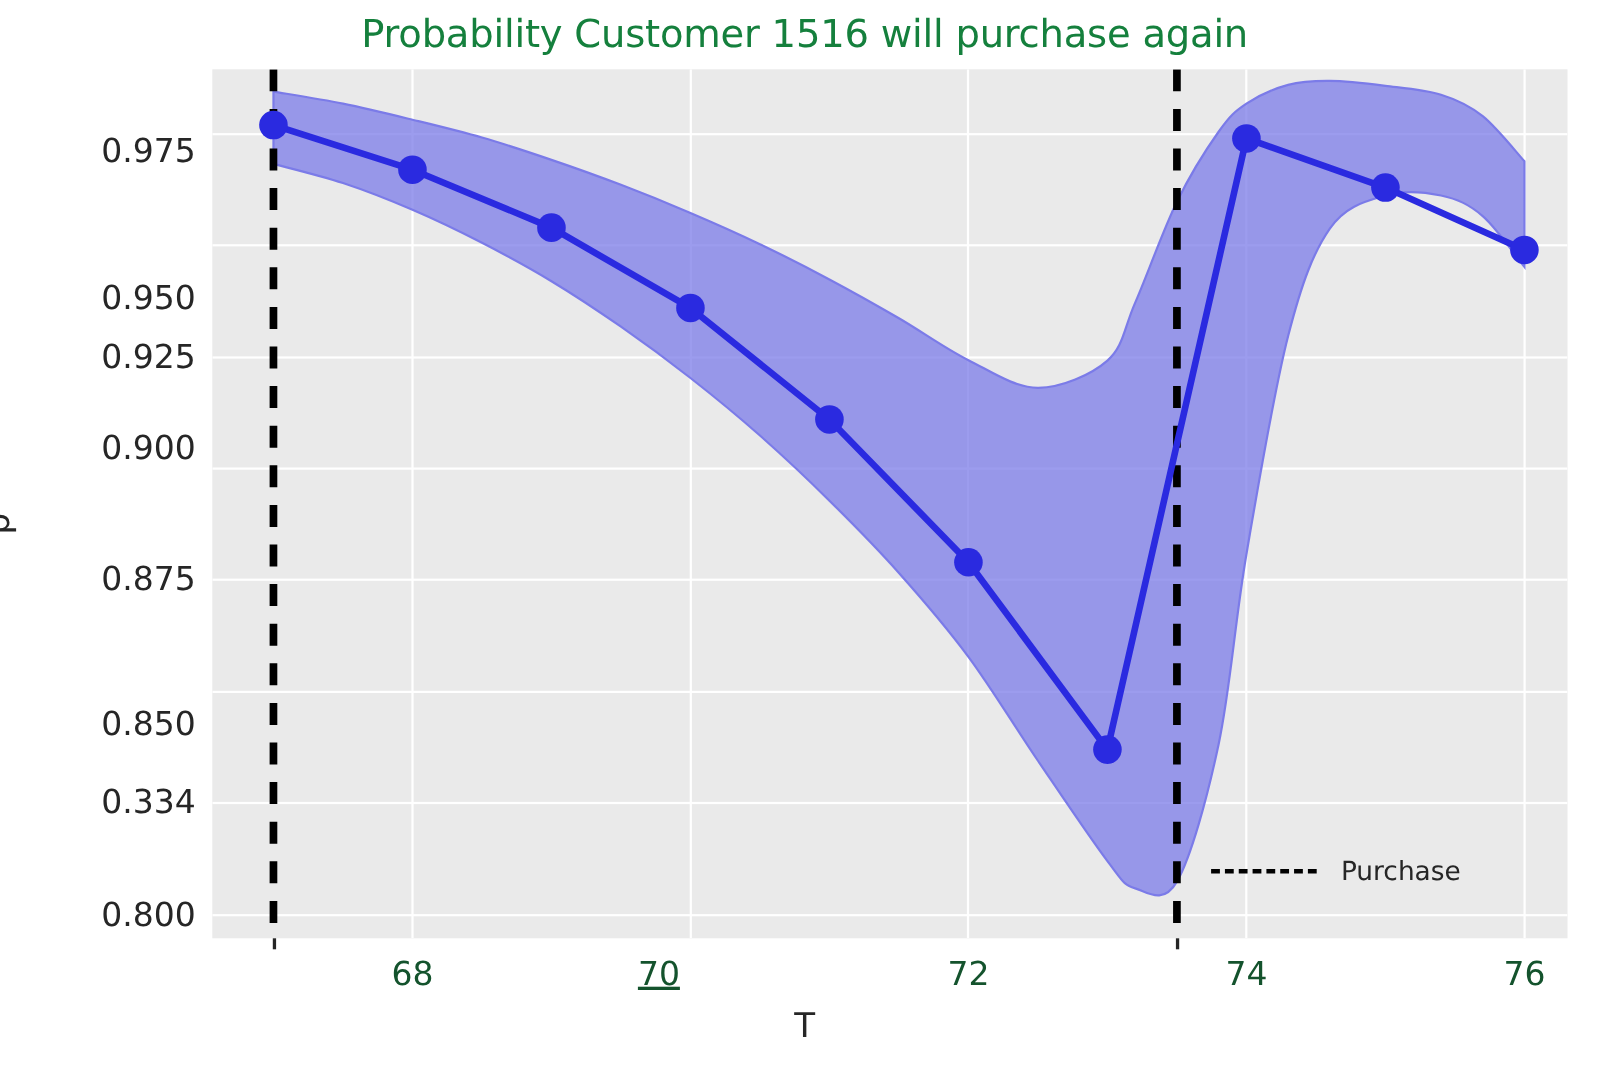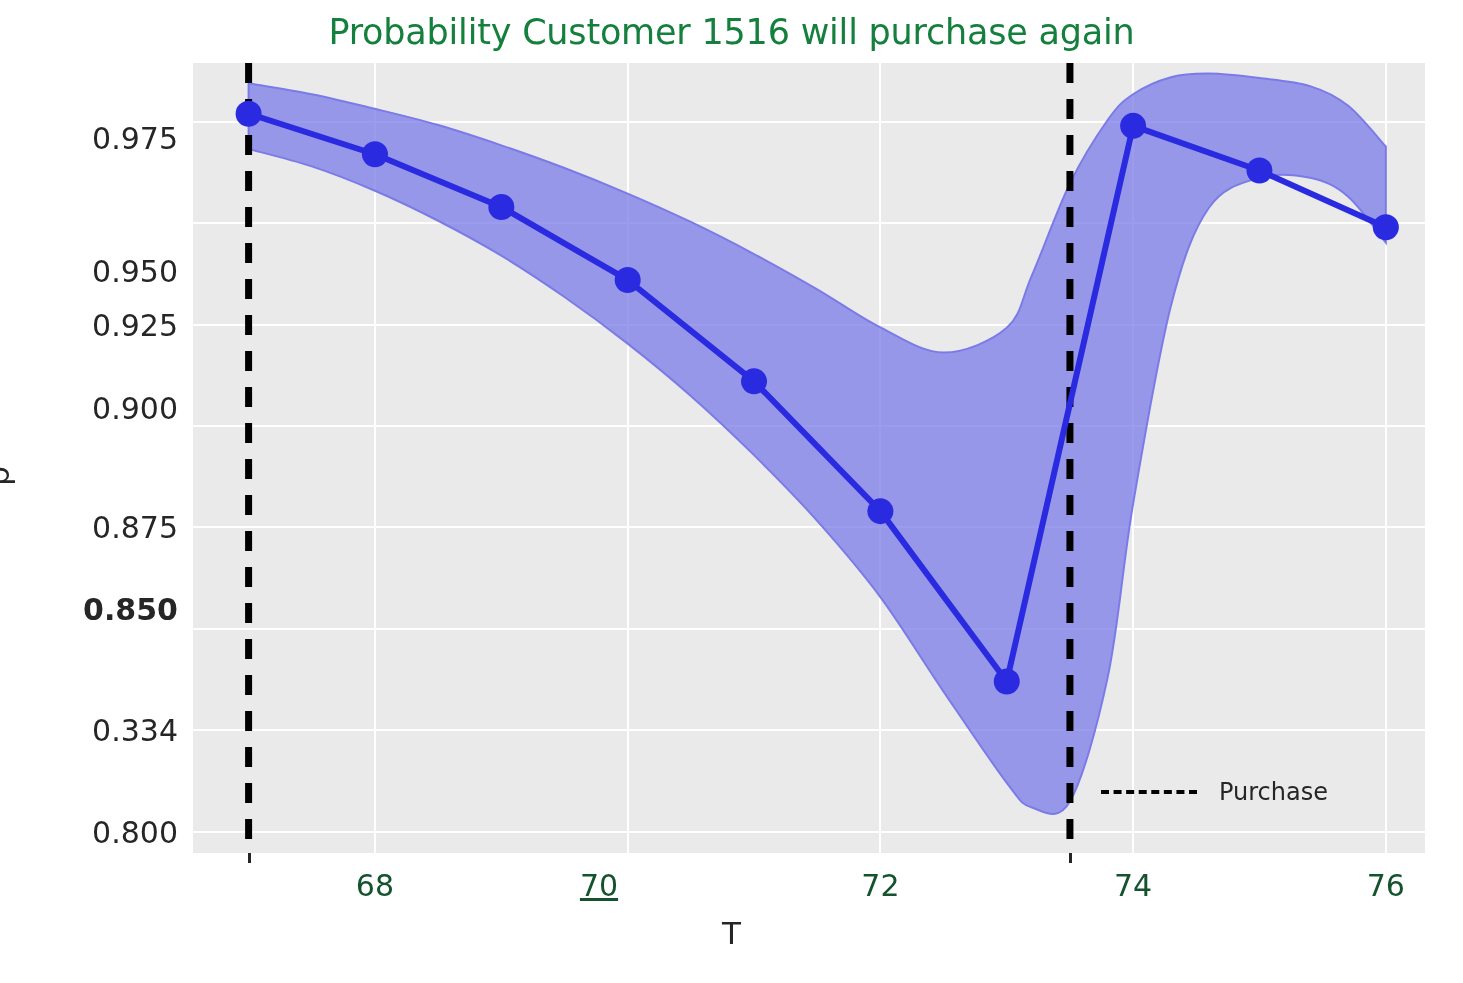--- a/index.html
+++ b/index.html
@@ -169,21 +169,21 @@
           <circle cx="940.11" cy="62.86" r="13" fill="#2a2ae0"></circle>
           <circle cx="1066.47" cy="107.47" r="13" fill="#2a2ae0"></circle>
           <circle cx="1192.83" cy="164.25" r="13" fill="#2a2ae0"></circle>
         </g>
     </svg>
   </div>
 
   <div id="ytick-layer">
       <div class="ytick" style="top: 831.506px;">0.800</div>
       <div class="ytick" style="top: 730.12px;">0.334</div>
-      <div class="ytick" style="top: 609px; font-weight: bold;">0.850</div>
+      <div class="ytick" style="top: 659px;">0.850</div>
       <div class="ytick" style="top: 527.348px;">0.875</div>
       <div class="ytick" style="top: 408px;">0.900</div>
       <div class="ytick" style="top: 324.576px;">0.925</div>
       <div class="ytick" style="top: 223.19px; margin-top: 48px;">0.950</div>
       <div class="ytick" style="top: 121.804px; margin-top: 16px;">0.975</div>
     </div>
   <div id="xtick-layer">
       <div class="xtick" style="left: 374.957px;">68</div>
       <div class="xtick" style="left: 599px; text-decoration: underline;">70</div>
       <div class="xtick" style="left: 880.393px;">72</div>

